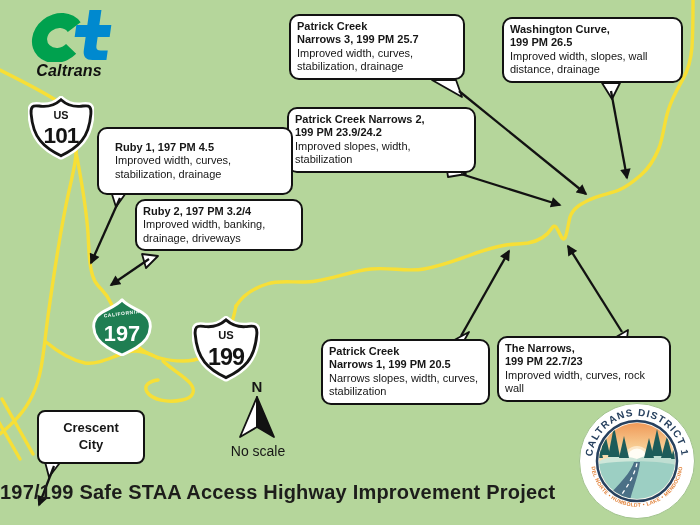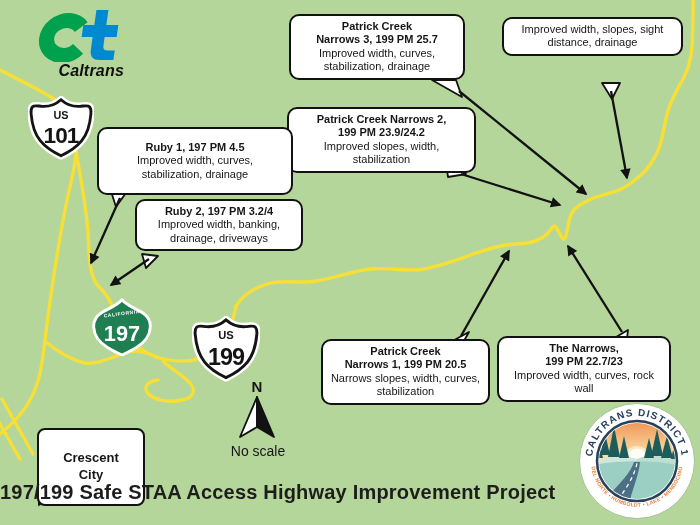--- a/index.html
+++ b/index.html
@@ -5,42 +5,42 @@
   html,body{margin:0;padding:0;}
   #app{
     position:relative; width:700px; height:525px; overflow:hidden;
     background:#b5d69b;
     font-family:"Liberation Sans", sans-serif;
   }
   #map-art{position:absolute; left:0; top:0; z-index:1;}
   .callout{
     position:absolute; z-index:3; background:#fff;
     border:2.5px solid #121212; border-radius:10px;
-    padding:4px 6px; text-align:center; color:#161616;
+    padding:4px 6px; text-align:left; color:#161616;
   }
   .callout .t{font-weight:bold; font-size:11px; line-height:1.22; white-space:pre-line;}
   .callout .b{font-size:11px; line-height:1.22;}
   #c-pcn3{left:289px; top:14px; width:160px;}
   #c-wc{left:502px; top:17px; width:165px;}
   #c-pcn2{left:287px; top:107px; width:173px;}
   #c-ruby1{left:97px; top:127px; width:160px; padding:12px 16px;}
   #c-ruby2{left:135px; top:199px; width:152px;}
   #c-pcn1{left:321px; top:339px; width:153px;}
   #c-narrows{left:497px; top:336px; width:158px;}
   #c-crescent{
-    position:absolute; z-index:3; left:37px; top:428px; width:100px;
+    position:absolute; z-index:3; left:37px; top:410px; width:100px;
     background:#fff; border:2.5px solid #121212; border-radius:8px;
-    padding:20px 2px; text-align:center;
+    padding:8px 2px; text-align:center;
     font-weight:bold; font-size:13px; line-height:1.3; white-space:pre-line; color:#161616;
   }
   .shield{position:absolute; z-index:2;}
   #sh-101{left:28px; top:96px;}
   #sh-199{left:192px; top:316px;}
   #sh-197{left:90px; top:298px;}
-  #caltrans-logo{position:absolute; z-index:2; left:14px; top:6px; width:110px; text-align:right;}
+  #caltrans-logo{position:absolute; z-index:2; left:14px; top:6px; width:110px; text-align:center;}
   #caltrans-word{font-weight:bold; font-style:italic; font-size:16px; color:#101010; margin-top:-4px; letter-spacing:.2px;}
   #district-logo{position:absolute; z-index:2; left:578px; top:402px;}
   #map-title{
     position:absolute; z-index:3; left:0; right:84px; top:481px;
     text-align:left; font-weight:bold; font-size:20px; color:#1d1d1b; letter-spacing:.2px;
   }
 </style>
 </head>
 <body>
 
@@ -122,21 +122,23 @@
     <text x="35" y="19" text-anchor="middle" font-size="5.4" font-weight="bold" letter-spacing="0.7" fill="#ffffff" transform="rotate(-7 35 19)">CALIFORNIA</text>
     <text x="35" y="47" text-anchor="middle" font-size="24" font-weight="bold" fill="#ffffff">197</text>
   </svg>
 
   <div class="callout" id="c-pcn3">
     <div class="t">Patrick Creek
 Narrows 3, 199 PM 25.7</div>
     <div class="b">Improved width, curves, stabilization, drainage</div>
   </div>
   <div class="callout" id="c-wc">
-    <div class="b">Improved width, slopes, sight distance, drainage</div>
+    <div class="t">Washington Curve,
+199 PM 26.5</div>
+    <div class="b">Improved width, slopes, wall distance, drainage</div>
   </div>
   <div class="callout" id="c-pcn2">
     <div class="t">Patrick Creek Narrows 2,
 199 PM 23.9/24.2</div>
     <div class="b">Improved slopes, width, stabilization</div>
   </div>
   <div class="callout" id="c-ruby1">
     <div class="t">Ruby 1, 197 PM 4.5</div>
     <div class="b">Improved width, curves, stabilization, drainage</div>
   </div>

